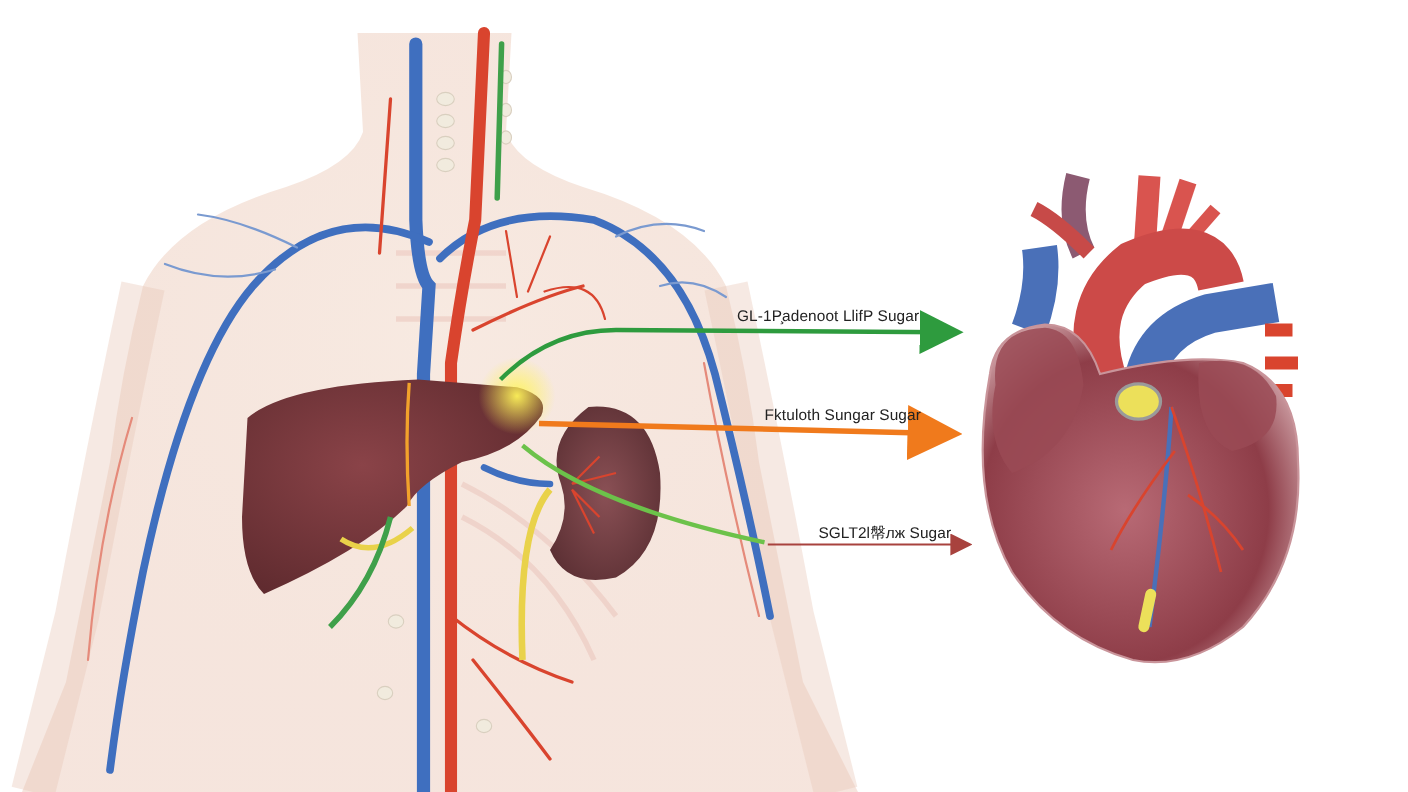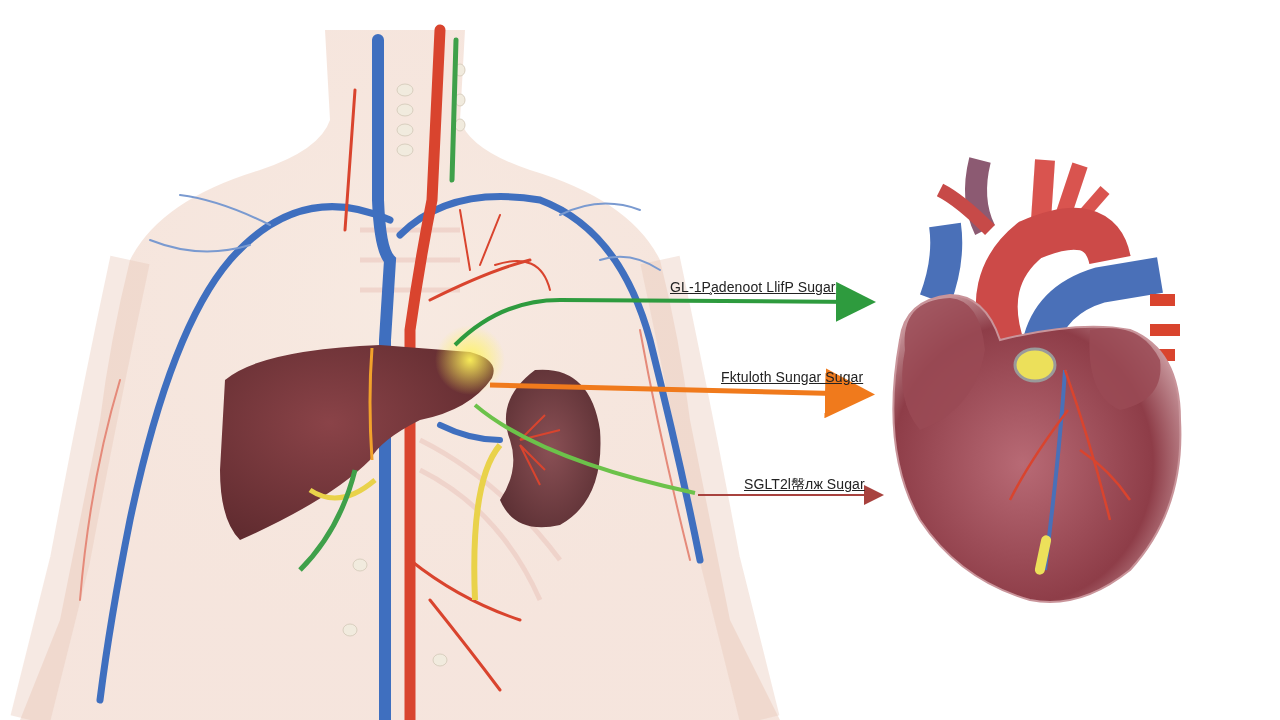--- a/index.html
+++ b/index.html
@@ -1,20 +1,20 @@
 <!DOCTYPE html>
 <html><head>
 <meta charset="utf-8">
 <style>
   html,body{margin:0;padding:0;background:#ffffff;}
   body{width:1280px;height:720px;overflow:hidden;position:relative;font-family:"Liberation Sans",sans-serif;}
   #stage{position:absolute;left:0;top:0;width:1280px;height:720px;}
-  .label{position:absolute;font-family:"Liberation Sans",sans-serif;font-size:14px;color:#222;white-space:nowrap;letter-spacing:0.1px;text-decoration:underline;}
+  .label{position:absolute;font-family:"Liberation Sans",sans-serif;font-size:14px;color:#222;white-space:nowrap;letter-spacing:0.1px;}
   #lbl-1{left:670px;top:279px;}
-  #lbl-2{left:721px;top:369px;}
+  #lbl-2{left:695px;top:369px;}
   #lbl-3{left:744px;top:476px;}
 </style>
 </head>
 <body>
 
 <svg id="stage" viewBox="0 0 1280 720" xmlns="http://www.w3.org/2000/svg">
   <defs>
     <radialGradient id="skinG" cx="50%" cy="40%" r="60%">
       <stop offset="0%" stop-color="#f6e6dc"></stop>
       <stop offset="100%" stop-color="#efd3c6" stop-opacity="0.7"></stop>

